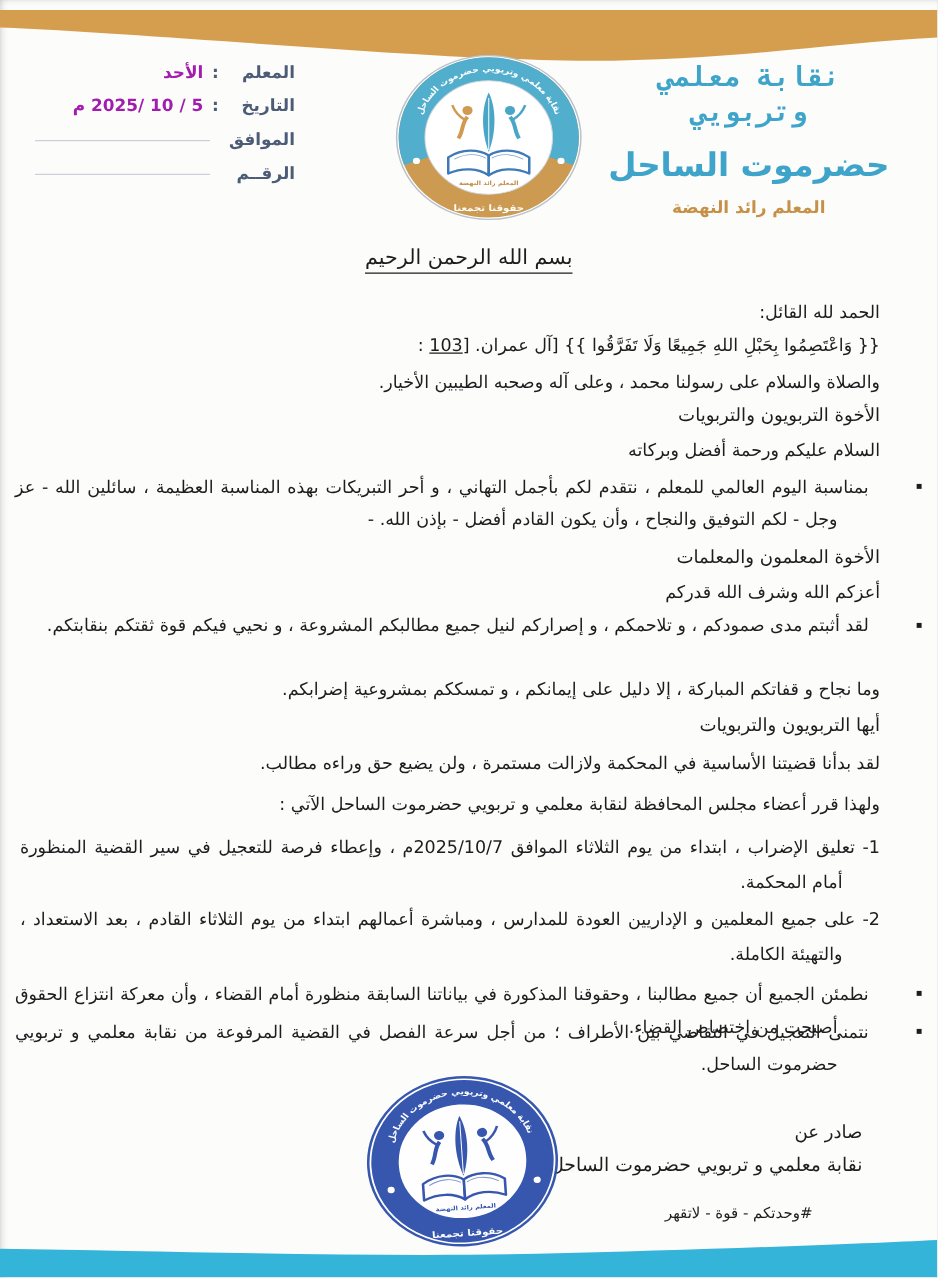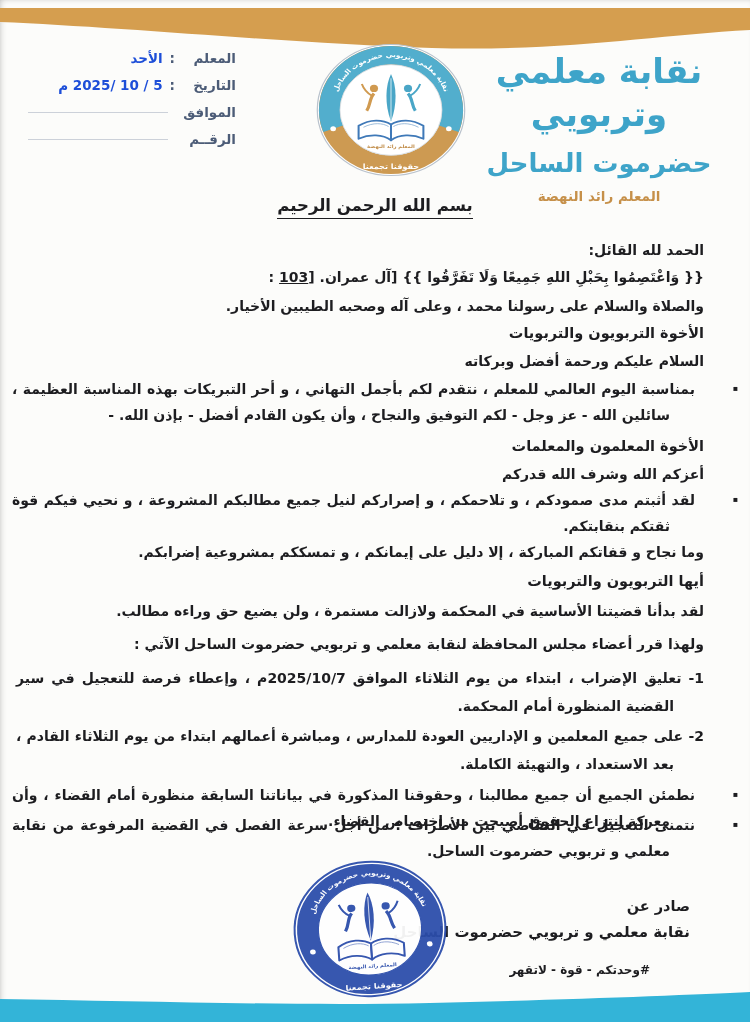--- a/index.html
+++ b/index.html
@@ -6,34 +6,34 @@
   .page{
     position:relative;width:750px;height:1022px;background:#fcfcfa;overflow:hidden;
     direction:rtl;font-family:"DejaVu Sans",sans-serif;
     box-shadow:inset 4px 0 7px -4px rgba(0,0,0,.22), inset 0 3px 6px -4px rgba(0,0,0,.15);
   }
   svg{display:block;}
   
   .swoosh{position:absolute;top:0;left:0;}
   .org{position:absolute;top:50px;right:34px;width:234px;text-align:center;
        color:#3ea4c9;font-weight:bold;line-height:1.25;}
-  .org-l1{font-size:34px;}
+  .org-l1{font-size:22px;font-family:Liberation Mono, monospace;}
   .org-l2{font-size:26px;margin-top:12px;}
   .org-tag{font-size:13.5px;color:#c69049;margin-top:8px;letter-spacing:.2px;}
   .dates{position:absolute;top:48px;right:514px;width:212px;color:#4c5c77;
          font-size:13.5px;font-weight:bold;}
   .drow{display:flex;align-items:center;height:20px;margin-bottom:7px;}
   .dlabel{min-width:56px;}
   .dcolon{margin:0 5px 0 7px;}
-  .dvalue{color:#1d4ed8;}
+  .dvalue{color:#a21caf;}
   .dline{flex:1;border-top:1px solid #ccd1d9;height:0;margin-left:4px;margin-right:12px;}
   .logo{position:absolute;left:310px;top:38px;}
   
   .blk{position:absolute;right:46px;width:658px;color:#1d1d20;font-size:14px;
-       font-weight:bold;line-height:28px;text-align:justify;text-align-last:right;}
+       font-weight:normal;line-height:28px;text-align:justify;text-align-last:right;}
   .center{right:0;left:0;width:auto;text-align:center;text-align-last:center;}
   .basmala{font-size:16.5px;}
   .basmala span{border-bottom:1.7px solid #1d1d20;padding-bottom:3px;}
   .h{font-size:14.5px;}
   .li{padding-right:34px;text-indent:-34px;line-height:26px;}
   .num{padding-right:30px;text-indent:-30px;line-height:28px;}
   .mark{display:inline-block;font-size:8px;vertical-align:3px;margin-left:9px;}
   .qref{text-decoration:underline;}
   
   .sader{top:892px;right:60px;width:auto;font-size:14.5px;}

